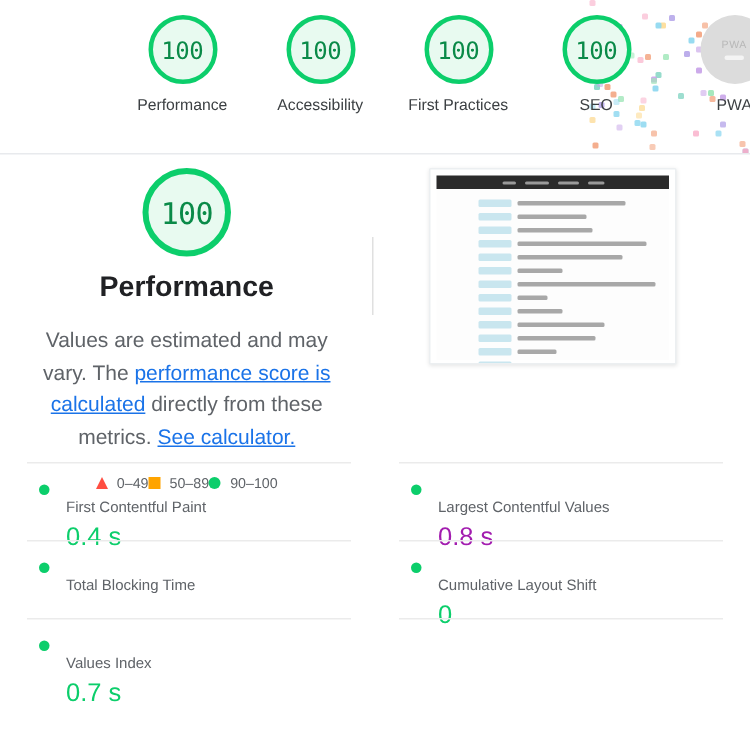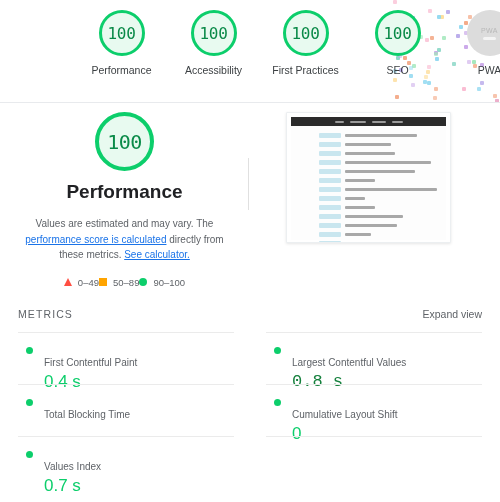--- a/index.html
+++ b/index.html
@@ -134,21 +134,21 @@
     font-family: "DejaVu Sans Mono", monospace;
   }
   .perf-title {
     margin-top: 10px;
     font-size: 19px;
     color: #202124;
     font-weight: bold;
   }
   .perf-desc {
     margin: 13px 18px 0 18px;
-    font-size: 10px;
+    font-size: 14px;
     line-height: 1.55;
     color: #5f6368;
     text-align: center;
   }
   .perf-desc a {
     color: #1a73e8;
     text-decoration: underline;
   }
   .legend {
     margin-top: 14px;
@@ -499,34 +499,30 @@
         <div class="thumb-row">
           <span class="thumb-badge"></span>
           <span class="thumb-line" style="width: 52px;"></span>
         </div>
       </div>
   </div>
 
 </div>
 
 <div class="metrics">
-  <div class="metrics-head">
-    <div class="metrics-title">METRICS</div>
-    <div class="expand-view">Expand view</div>
-  </div>
   <div class="metrics-grid" id="metrics-grid">
       <div class="metric">
         <span class="metric-dot" style="background: rgb(12, 206, 107);"></span>
         <div class="metric-label">First Contentful Paint</div>
         <div class="metric-value" style="color: rgb(12, 206, 107);">0.4 s</div>
       </div>
       <div class="metric">
         <span class="metric-dot" style="background: rgb(12, 206, 107);"></span>
         <div class="metric-label">Largest Contentful Values</div>
-        <div class="metric-value" style="color: #15803d; font-family: Liberation Mono, monospace;">0.8 s</div>
+        <div class="metric-value" style="color: #a21caf;">0.8 s</div>
       </div>
       <div class="metric">
         <span class="metric-dot" style="background: rgb(12, 206, 107);"></span>
         <div class="metric-label">Total Blocking Time</div>
       </div>
       <div class="metric">
         <span class="metric-dot" style="background: rgb(12, 206, 107);"></span>
         <div class="metric-label">Cumulative Layout Shift</div>
         <div class="metric-value" style="color: rgb(12, 206, 107);">0</div>
       </div>

